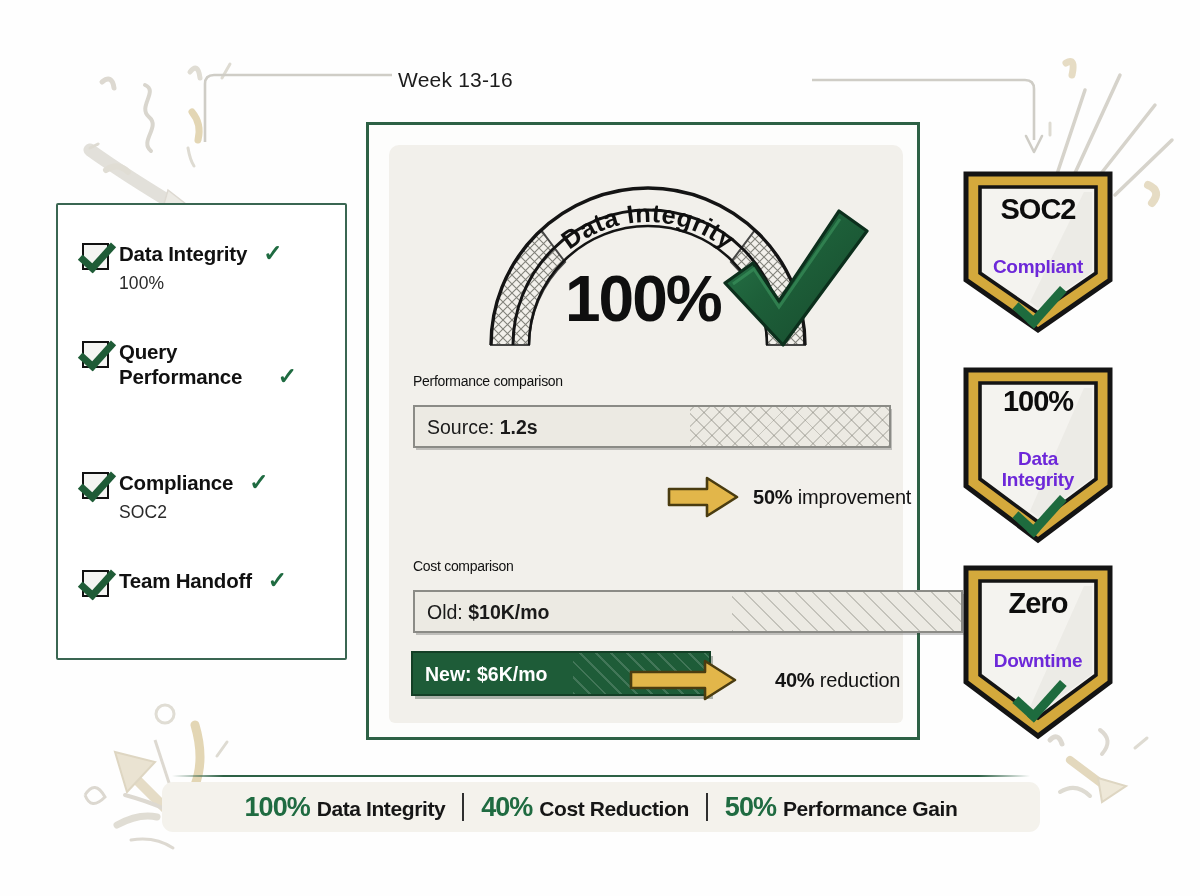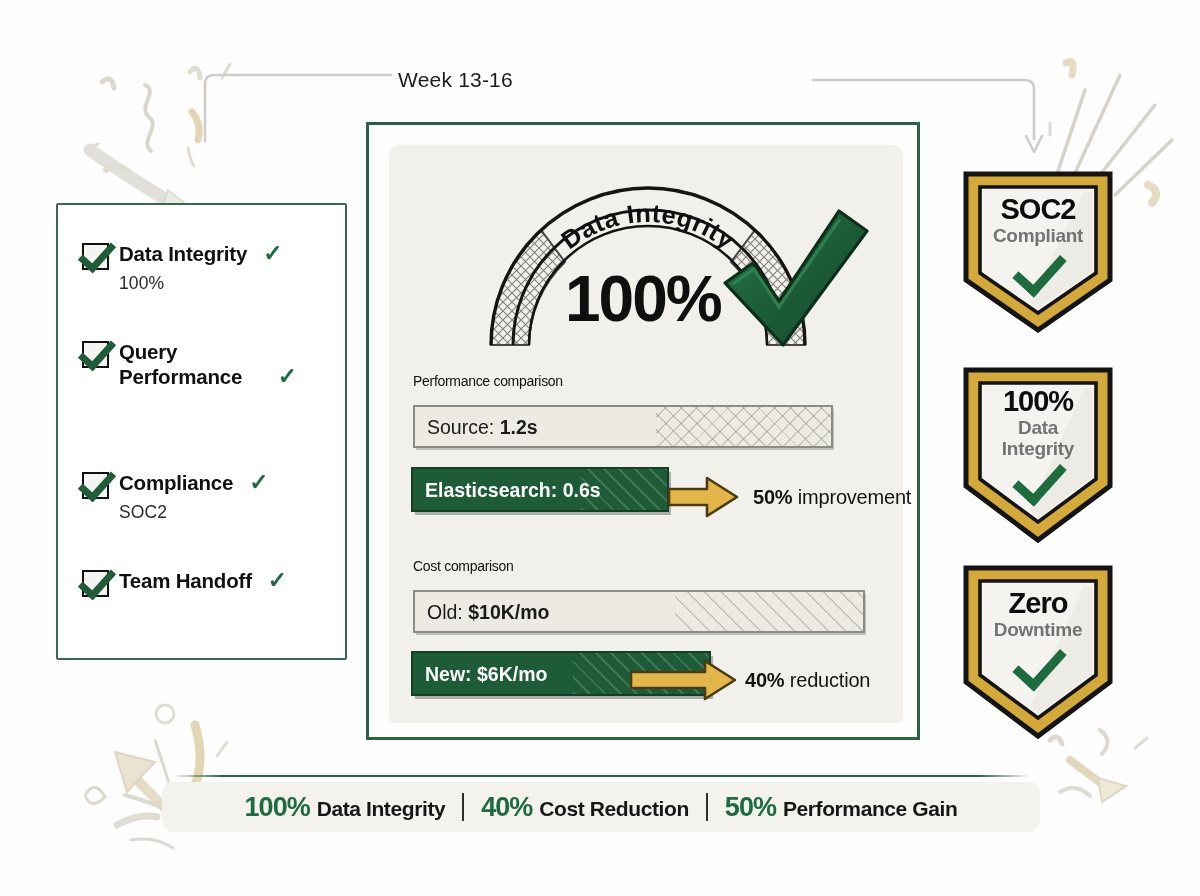--- a/index.html
+++ b/index.html
@@ -155,21 +155,21 @@
   .ann-text b { font-weight: bold; }
 
   
   .badge { position: absolute; width: 156px; }
   .badge-inner {
     position: absolute; left: 14px; top: 12px; right: 14px;
     display: flex; flex-direction: column; align-items: center;
     padding-top: 14px;
   }
   .badge-t1 { font-size: 29px; font-weight: bold; color: #0d0d0d; line-height: 31px; letter-spacing: -1px; }
-  .badge-t2 { font-size: 19px; font-weight: bold; color: #737373; line-height: 21px; text-align:center; letter-spacing: -.3px;}
+  .badge-t2 { font-size: 19px; font-weight: bold; color: #6d28d9; line-height: 21px; text-align:center; letter-spacing: -.3px; margin-top: 31px;}
   .badge-check {
     margin-top: 10px; width: 44px; height: 30px; position: relative;
   }
   .badge-check::after {
     content:""; position:absolute; left: 9px; top:-11px;
     width: 20px; height: 40px;
     border: solid #1e6b3e; border-width: 0 9px 9px 0;
     transform: rotate(42deg);
   }
 
@@ -318,50 +318,46 @@
               <stop offset="100%" stop-color="#17492c"></stop>
             </linearGradient>
           </defs>
           <path d="M12 78 L40 58 L66 96 L126 6 L154 26 L70 140 Z" fill="url(#gchk)" stroke="#0c2f1c" stroke-width="3.2" stroke-linejoin="round"></path>
           <path d="M20 79 L41 64 L66 102 L127 14" fill="none" stroke="#3f9a63" stroke-width="3" opacity=".55"></path>
         </svg>
       </div>
 
       <div class="sec-title" style="left:24px;top:228px;">Performance comparison</div>
 
-      <div class="bar-track" style="left:24px;top:260px;width:420px;">
+      <div class="bar-track" style="left:24px;top:260px;width:478px;">
         <span class="hatch"></span>
         <span class="bar-label"><span>Source: </span><b>1.2s</b></span>
       </div>
 
-      <div class="bar-fill" style="left:22px;top:322px;width:258px;">
-        <span class="hatch"></span>
-        <span class="bar-label"><span>Elasticsearch: </span><span>0.6s</span></span>
-      </div>
 
       <div class="arrow-ann" style="left:278px;top:330px;">
         <svg width="72" height="44" viewBox="0 0 72 44">
           <path d="M2 14 L40 14 L40 3 L70 22 L40 41 L40 30 L2 30 Z" fill="#e2b64a" stroke="#4a3c10" stroke-width="2.6" stroke-linejoin="round"></path>
         </svg>
         <span class="ann-text" style="margin-left:14px;"><b>50%</b><span> improvement</span></span>
       </div>
 
       <div class="sec-title" style="left:24px;top:413px;">Cost comparison</div>
 
-      <div class="bar-track" style="left:24px;top:445px;width:452px;">
+      <div class="bar-track" style="left:24px;top:445px;width:550px;">
         <span class="hatch diag-only"></span>
         <span class="bar-label"><span>Old: </span><b>$10K/mo</b></span>
       </div>
 
       <div class="bar-fill" style="left:22px;top:506px;width:300px;">
         <span class="hatch" style="width:46%;"></span>
         <span class="bar-label"><span>New: </span><span>$6K/mo</span></span>
       </div>
 
-      <div class="arrow-ann" style="left:240px;top:513px;">
+      <div class="arrow-ann" style="left:240px;top:513px;gap:30px;">
         <svg width="108" height="44" viewBox="0 0 108 44">
           <path d="M2 14 L76 14 L76 3 L106 22 L76 41 L76 30 L2 30 Z" fill="#e2b64a" stroke="#4a3c10" stroke-width="2.6" stroke-linejoin="round"></path>
         </svg>
         <span class="ann-text" style="margin-left:8px;"><b>40%</b><span> reduction</span></span>
       </div>
 
     </div>
   </div>
 
   <div class="badge" style="left:960px;top:168px;height:168px;">

